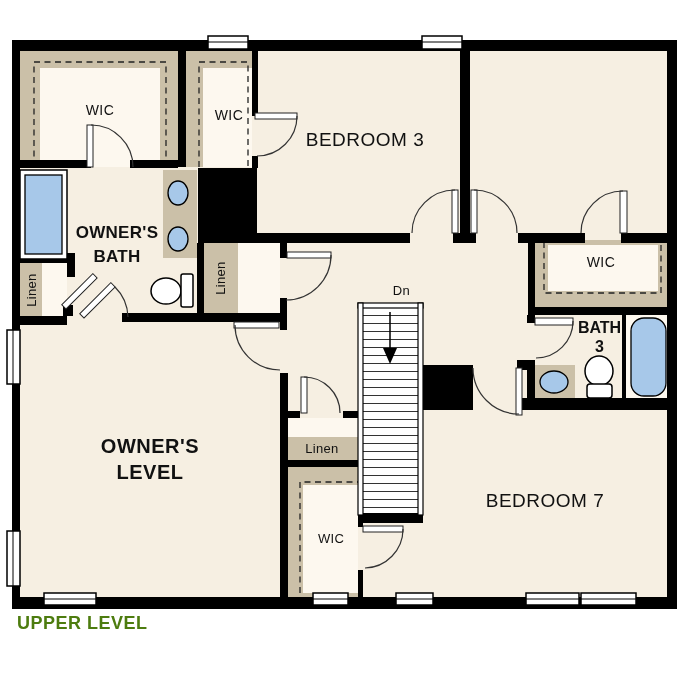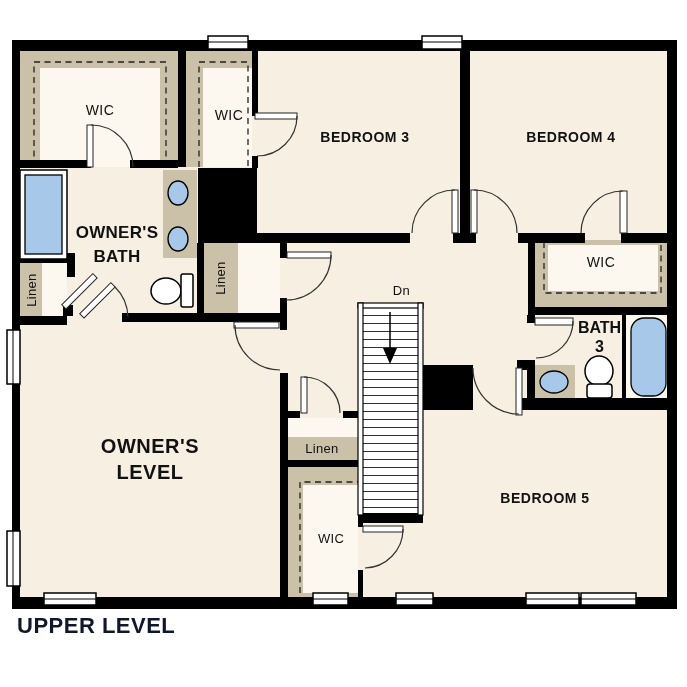--- a/index.html
+++ b/index.html
@@ -15,28 +15,28 @@
   .dash   { fill:none; stroke:#222; stroke-width:1.3; stroke-dasharray:6 4.5; }
   .leaf   { fill:#fff; stroke:#222; stroke-width:1; }
   .arc    { fill:none; stroke:#333; stroke-width:1.2; }
   .win    { fill:#fff; stroke:#000; stroke-width:1.5; }
   .winline{ stroke:#000; stroke-width:1; }
   .fixw   { fill:#fff; stroke:#000; stroke-width:1.5; }
   .fixb   { fill:var(--blue,#a7c8e9); stroke:#000; stroke-width:1.3; }
   .rail   { fill:#fff; stroke:#000; stroke-width:1.2; }
   .tread  { stroke:#333; stroke-width:1; }
   .lbl { position:absolute; color:#111; text-align:center; }
-  .room-lbl  { font-size:14px; font-weight:bold; letter-spacing:0.5px; }
+  .room-lbl  { font-size:19px; font-weight:normal; letter-spacing:0.5px; }
   .room-lbl2 { font-size:17px; font-weight:bold; line-height:24px; letter-spacing:0.3px; }
   .suite-lbl { font-size:20px; font-weight:bold; line-height:26px; letter-spacing:0.5px; }
   .bath3-lbl { font-size:16px; font-weight:bold; line-height:19px; }
   .small-lbl { font-size:14px; letter-spacing:0.5px; }
   .tiny-lbl  { font-size:13px; letter-spacing:0.3px; }
   .vert { transform:translate(-50%,-50%) rotate(-90deg); white-space:nowrap; transform-origin:center; }
-  .title-lbl { font-size:22px; font-weight:bold; letter-spacing:0.5px; color:#0f172a; }
+  .title-lbl { font-size:18px; font-weight:bold; letter-spacing:0.5px; color:#4d7c0f; }
 </style>
 </head>
 <body>
 
 <div id="canvas">
 
 <svg id="plan-svg" width="687" height="687" viewBox="0 0 687 687">
   <defs>
     <pattern id="treads" x="363" y="308" width="55" height="8" patternUnits="userSpaceOnUse">
       <line x1="0" y1="7.5" x2="55" y2="7.5" class="tread"></line>
@@ -239,22 +239,21 @@
     <ellipse class="fixb" cx="554" cy="382" rx="14" ry="11"></ellipse>
     <g>
           <ellipse class="fixw" cx="599" cy="371" rx="14" ry="15"></ellipse>
           <rect class="fixw" x="587" y="384" width="25" height="14" rx="3"></rect>
         </g>
     <rect class="fixb" x="631" y="318" width="35" height="78" rx="13"></rect>
   </g>
 </svg>
 
 <div class="lbl room-lbl" style="left:265px; top:129px; width:200px;">BEDROOM 3</div>
-<div class="lbl room-lbl" style="left:471px; top:129px; width:200px;">BEDROOM 4</div>
-<div class="lbl room-lbl" style="left:445px; top:490px; width:200px;">BEDROOM 5</div>
+<div class="lbl room-lbl" style="left:445px; top:490px; width:200px;">BEDROOM 7</div>
 
 <div class="lbl suite-lbl" style="left:70px; top:433px; width:160px;">
   <div>OWNER'S</div>
   <div>LEVEL</div>
 </div>
 
 <div class="lbl room-lbl2" style="left:57px; top:221px; width:120px;">
   <div>OWNER'S</div>
   <div>BATH</div>
 </div>

